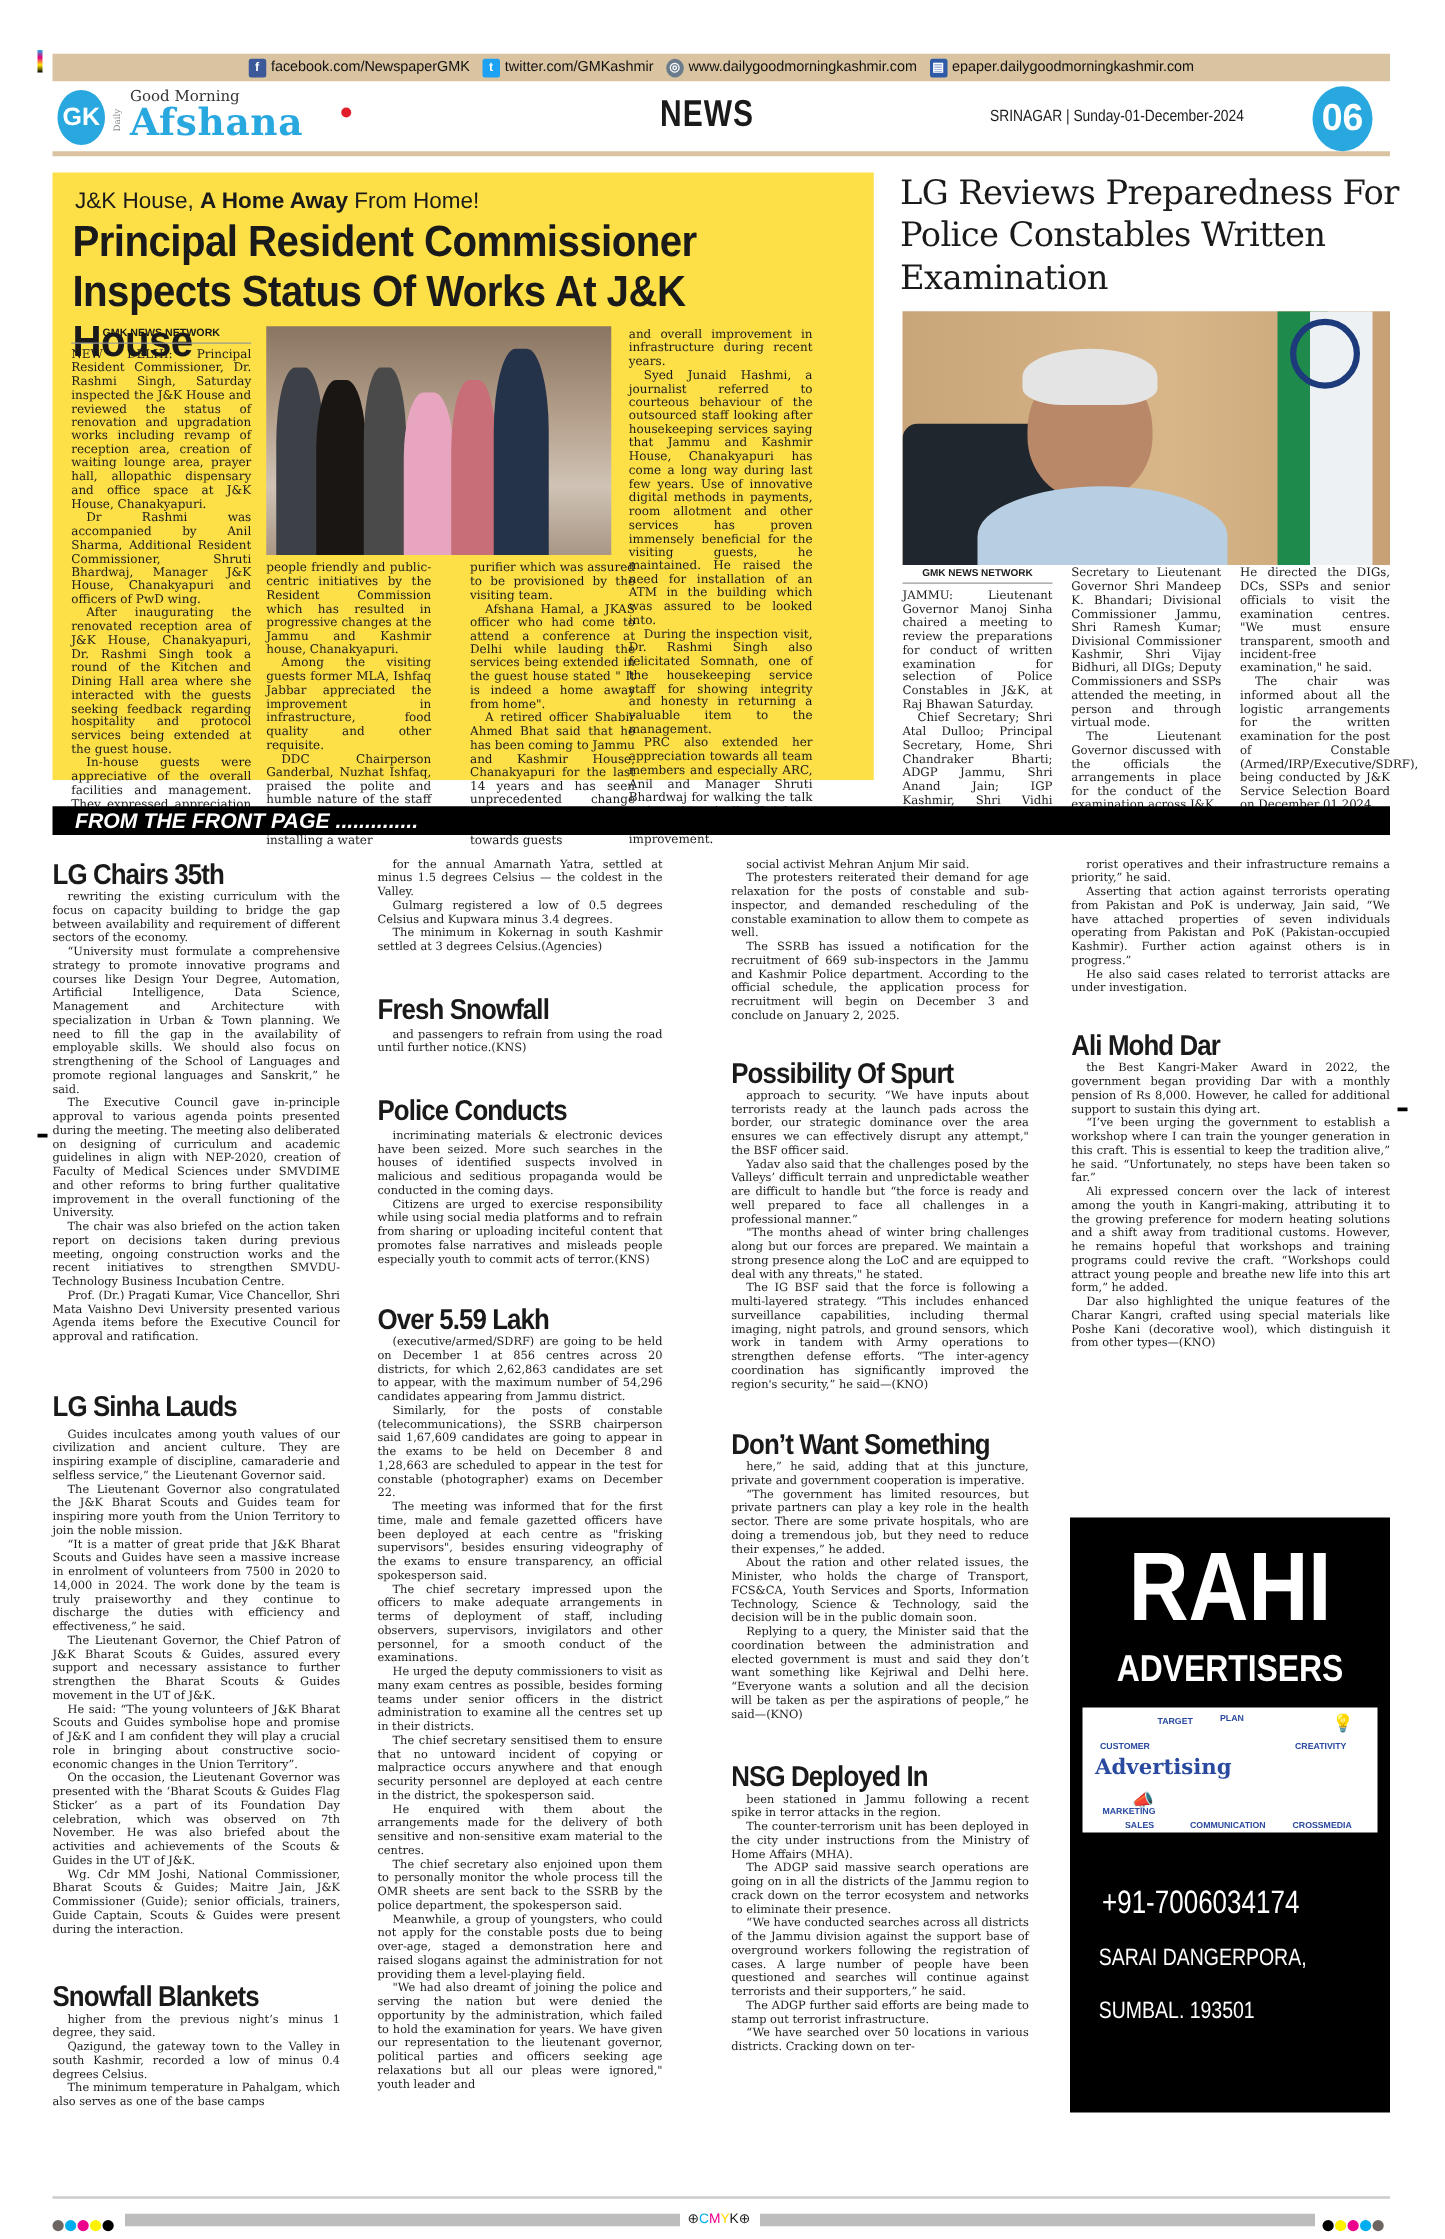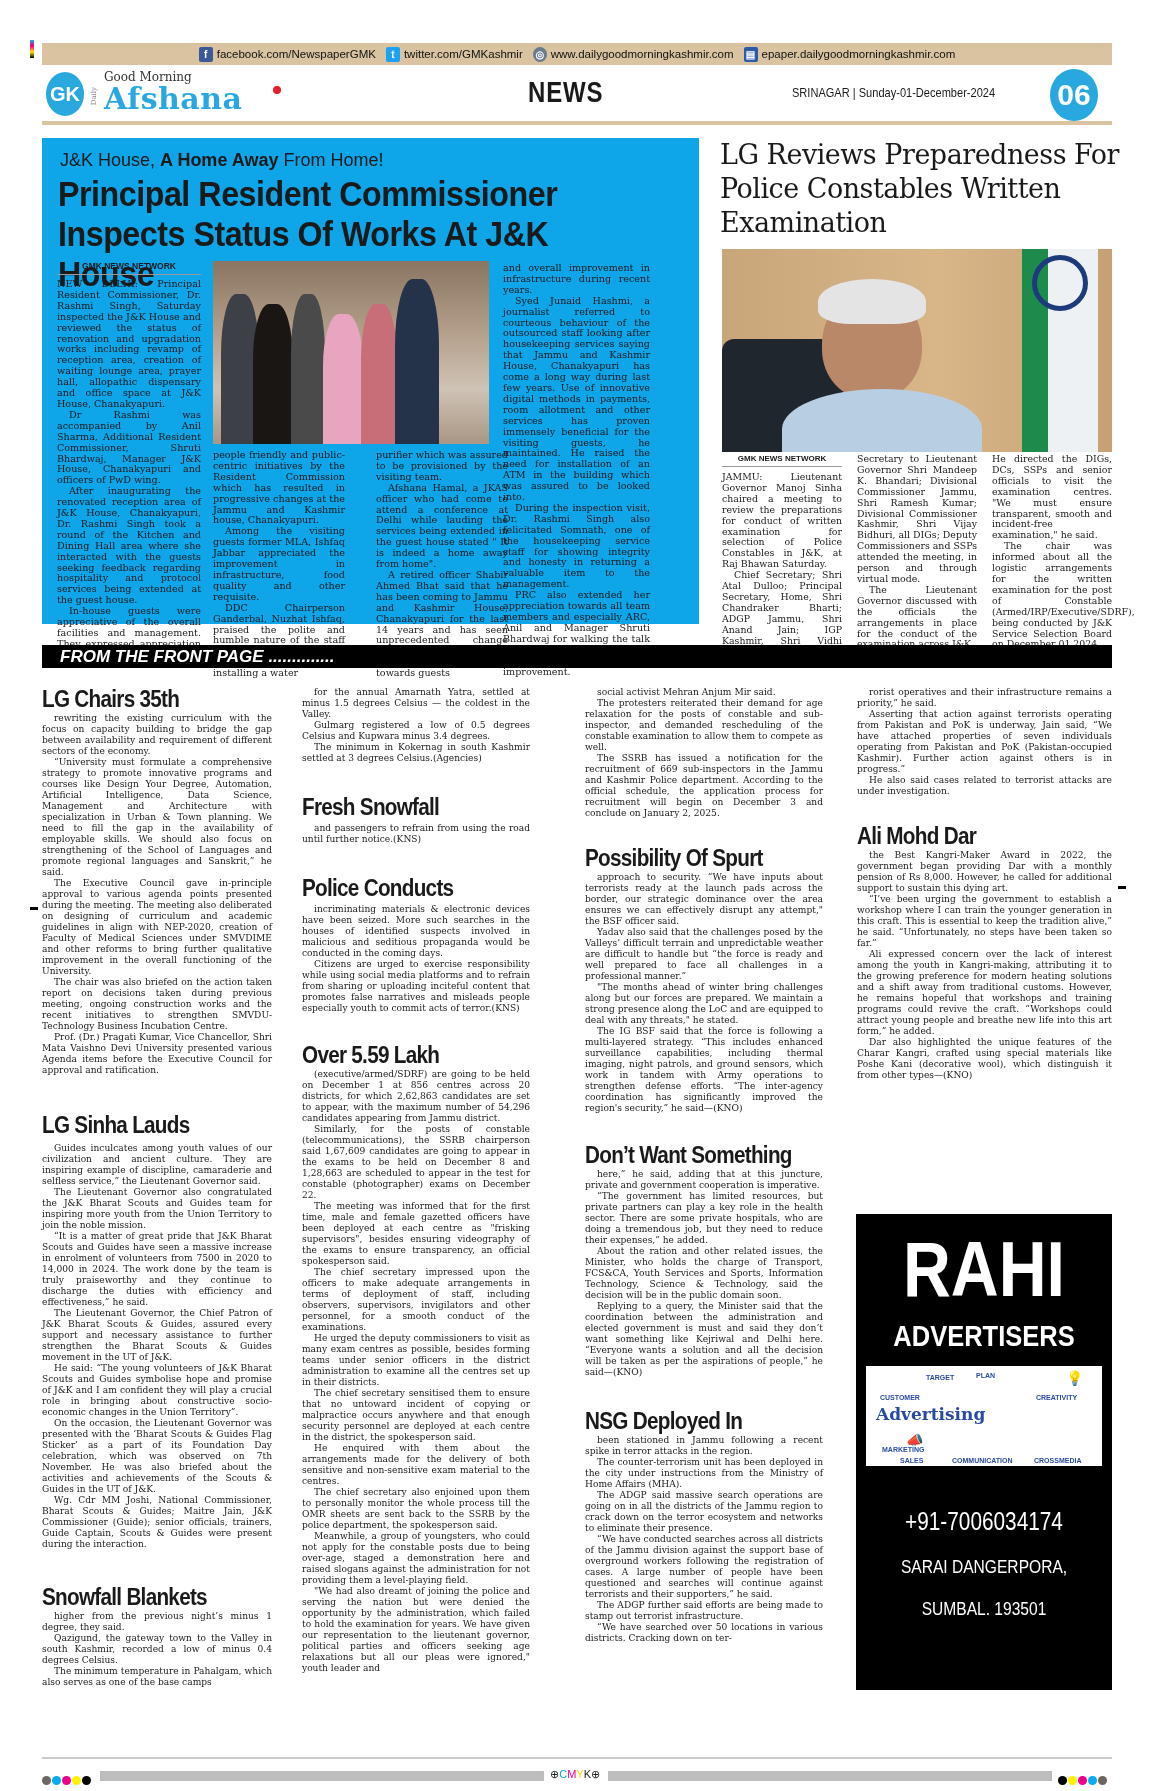--- a/index.html
+++ b/index.html
@@ -12,21 +12,21 @@
 .masthead{left:42px;top:67px;width:1070px;height:58px;border-bottom:4px solid #d9c3a0}
 .gk-circle{left:4px;top:5px;width:38px;height:44px;border-radius:50%;background:#29a8e0;color:#fff;font-family:"Liberation Sans",sans-serif;font-weight:bold;font-size:20px;display:flex;align-items:center;justify-content:center}
 .brand-small{left:62px;top:3px;font-family:"DejaVu Serif",serif;font-size:12px;color:#333}
 .brand-big{left:62px;top:14px;font-family:"DejaVu Serif",serif;font-weight:bold;font-size:30px;color:#29a8e0;letter-spacing:0.5px}
 .brand-daily{left:48px;top:20px;font-size:7px;color:#888;writing-mode:vertical-rl;transform:rotate(180deg)}
 .red-dot{left:231px;top:19px;width:8px;height:8px;border-radius:50%;background:#e21e2a}
 .section-title{left:486px;top:8px;font-family:"Liberation Sans",sans-serif;font-weight:bold;font-size:30px;letter-spacing:1px;transform:scaleX(0.8);transform-origin:left}
 .dateline{left:750px;top:18px;font-family:"Liberation Sans",sans-serif;font-size:13px;transform:scaleX(0.85);transform-origin:left;white-space:nowrap}
 .page-num{left:1008px;top:2px;width:48px;height:52px;border-radius:50%;background:#29a8e0;color:#fff;font-family:"Liberation Sans",sans-serif;font-size:30px;font-weight:bold;display:flex;align-items:center;justify-content:center}
 
-.lead{left:42px;top:138px;width:657px;height:486px;background:#0ea5e9}
+.lead{left:42px;top:138px;width:657px;height:486px;background:#fde047}
 .kicker{left:18px;top:12px;font-family:"Liberation Sans",sans-serif;font-size:18px}
 .kicker b{font-weight:bold}
 .lead-head{left:16px;top:36px;width:640px;font-family:"Liberation Sans",sans-serif;font-weight:bold;font-size:35px;line-height:40px;letter-spacing:-0.5px;transform:scaleX(0.92);transform-origin:left}
 .byline{font-family:"Liberation Sans",sans-serif;font-weight:bold;font-size:8.5px;text-align:center;border-bottom:1px solid #999;padding-bottom:3px}
 .col{font-size:9.6px;line-height:10.9px;text-align:justify;hyphens:auto}
 .col p{text-indent:12px}
 .col p.first{text-indent:0}
 .lead .photo{left:213px;top:263px;width:232px;height:183px;background:linear-gradient(180deg,#8a7562 0%,#b5a08c 40%,#cfc3b5 70%,#a99685 100%)}
 .person{position:absolute;bottom:0;border-radius:40% 40% 0 0}
 .side-head{left:720px;top:138px;width:400px;font-family:"DejaVu Serif",serif;font-size:27px;line-height:34px;letter-spacing:-0.5px}
@@ -270,21 +270,21 @@
     <span class="ad-tag" style="left:170px;top:28px">CREATIVITY</span>
     <div class="ad-word">Advertising</div>
     <span class="ad-tag" style="left:16px;top:80px">MARKETING</span>
     <span class="ad-tag" style="left:34px;top:91px">SALES</span>
     <span class="ad-tag" style="left:86px;top:91px">COMMUNICATION</span>
     <span class="ad-tag" style="left:168px;top:91px">CROSSMEDIA</span>
     <span style="position:absolute;left:40px;top:66px;font-size:14px">📣</span>
     <span style="position:absolute;left:200px;top:4px;font-size:14px;color:#2a4aa0">💡</span>
   </div>
 </div>
-<div class="abs" style="left:856px;top:1492px;width:256px;height:198px;background:#000;color:#fff;font-family:'Liberation Sans',sans-serif;text-align:center">
+<div class="abs" style="left:856px;top:1492px;width:256px;height:198px;background:#000;color:#fff;font-family:'Liberation Sans',sans-serif;text-align:left">
   <div class="ad-phone" style="top:14px">+91-7006034174</div>
   <div class="ad-addr" style="top:64px">SARAI DANGERPORA,</div>
   <div class="ad-addr" style="top:106px">SUMBAL. 193501</div>
 </div>
 
 <div class="abs" style="left:42px;top:1757px;width:1070px;height:2px;background:#ccc"></div>
 <div class="abs" style="left:42px;top:1770px"><span class="dot" style="background:#6d6561"></span><span class="dot" style="background:#00aeef"></span><span class="dot" style="background:#ec008c"></span><span class="dot" style="background:#fff200"></span><span class="dot" style="background:#000"></span></div>
 <div class="abs cmyk" style="left:100px;width:444px"></div>
 <div class="abs" style="left:550px;top:1768px;font-family:'Liberation Sans',sans-serif;font-weight:normal;font-size:11px">⊕<span style="color:#00aeef">C</span><span style="color:#ec008c">M</span><span style="color:#ffd800">Y</span>K⊕</div>
 <div class="abs cmyk" style="left:608px;width:444px"></div>

